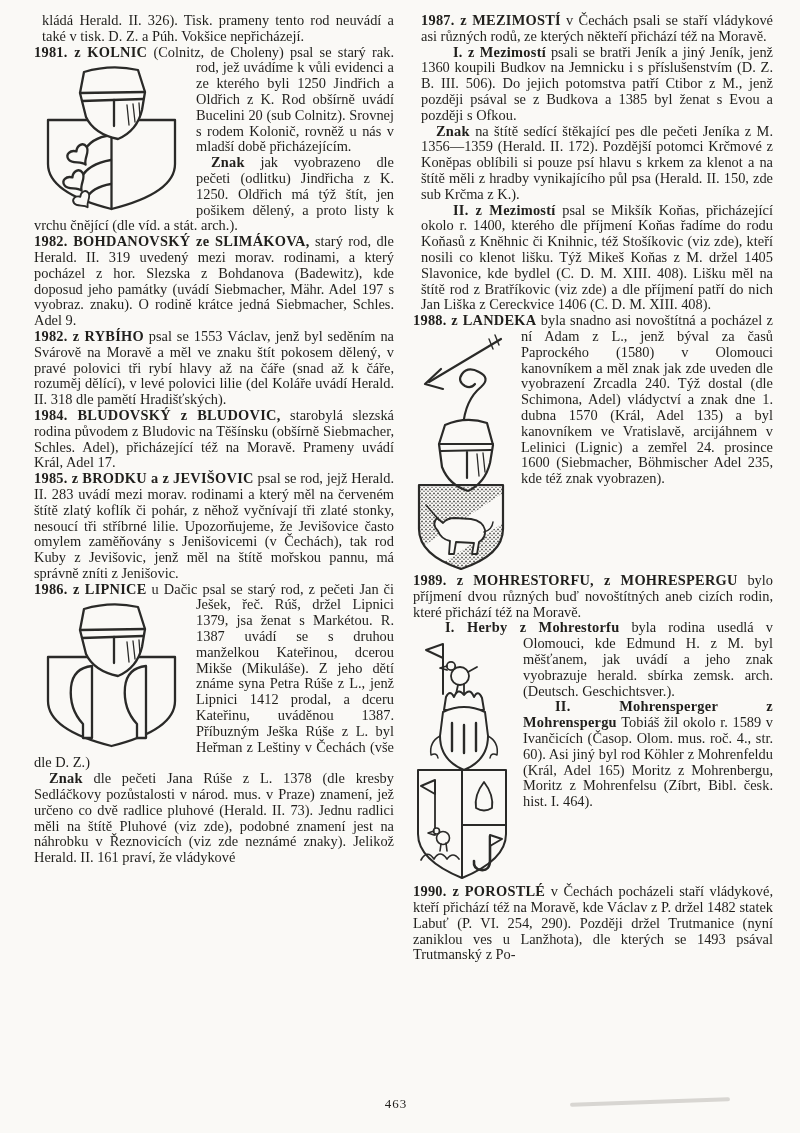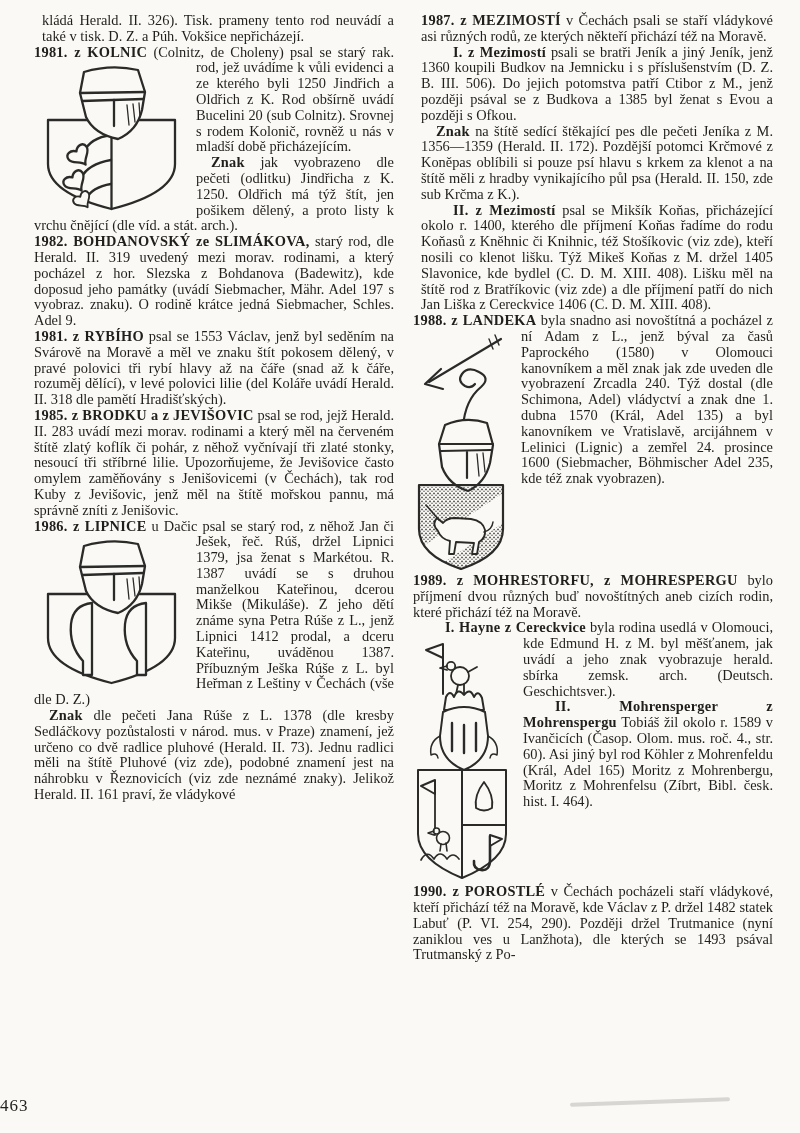--- a/index.html
+++ b/index.html
@@ -8,22 +8,22 @@
   .cols{display:flex;padding:13px 26px 0 34px;gap:19px;}
   .col{width:360px;font-size:14.4px;line-height:15.8px;text-align:justify;}
   .entry{clear:left;margin-top:0;}
   .entry:first-child{margin-top:0;margin-left:8px;}
   p.para{margin:0;padding:0;}
   .ind1{text-indent:15px;}
   .ind2{text-indent:32px;}
   b{letter-spacing:.25px;}
   .fig{float:left;margin:3px 12px 3px 0;}
   .fig svg{display:block;}
-  .footer{position:absolute;left:0;top:1096px;width:792px;
-          font-size:17px;letter-spacing:1px;}
+  .footer{position:absolute;left:0;top:1096px;width:792px;text-align:center;
+          font-size:13px;letter-spacing:1px;}
   .smudge{position:absolute;left:570px;top:1100px;width:160px;height:4px;
           background:#d8d6d2;border-radius:2px;transform:rotate(-2deg);}
 </style>
 </head>
 <body>
 
 <div class="page">
   <div class="cols">
     <div class="col">
         <div class="entry">
@@ -57,29 +57,30 @@
       </g>
     </g>
   </svg>
 </span><span>starý rak. rod, jež uvádíme k vůli evidenci a ze kterého byli 1250 Jindřich a Oldřich z K. Rod obšírně uvádí Bucelini 20 (sub Colnitz). Srovnej s rodem Kolonič, rovněž u nás v mladší době přicházejícím.</span></p>
           <p class="para ind1"><b>Znak</b><span> jak vyobrazeno dle pečeti (odlitku) Jindřicha z K. 1250. Oldřich má týž štít, jen pošikem dělený, a proto listy k vrchu čnějící (dle víd. a stát. arch.).</span></p>
         </div>
         <div class="entry">
           <p class="para"><b>1982. BOHDANOVSKÝ ze SLIMÁKOVA,</b><span> starý rod, dle Herald. II. 319 uvedený mezi morav. rodinami, a který pocházel z hor. Slezska z Bohdanova (Badewitz), kde doposud jeho památky (uvádí Siebmacher, Mähr. Adel 197 s vyobraz. znaku). O rodině krátce jedná Siebmacher, Schles. Adel 9.</span></p>
         </div>
         <div class="entry">
-          <p class="para"><b>1981. z RYBÍHO</b><span> psal se 1553 Václav, jenž byl seděním na Svárově na Moravě a měl ve znaku štít pokosem dělený, v pravé polovici tři rybí hlavy až na čáře (snad až k čáře, rozuměj dělící), v levé polovici lilie (del Koláře uvádí Herald. II. 318 dle pamětí Hradišťských).</span></p>
+          <p class="para"><b>1982. z RYBÍHO</b><span> psal se 1553 Václav, jenž byl seděním na Svárově na Moravě a měl ve znaku štít pokosem dělený, v pravé polovici tři rybí hlavy až na čáře (snad až k čáře, rozuměj dělící), v levé polovici lilie (del Koláře uvádí Herald. II. 318 dle pamětí Hradišťských).</span></p>
         </div>
         <div class="entry">
+          <p class="para"><b>1984. BLUDOVSKÝ z BLUDOVIC,</b><span> starobylá slezská rodina původem z Bludovic na Těšínsku (obšírně Siebmacher, Schles. Adel), přicházející též na Moravě. Prameny uvádí Král, Adel 17.</span></p>
         </div>
         <div class="entry">
           <p class="para"><b>1985. z BRODKU a z JEVIŠOVIC</b><span> psal se rod, jejž Herald. II. 283 uvádí mezi morav. rodinami a který měl na červeném štítě zlatý koflík či pohár, z něhož vyčnívají tři zlaté stonky, nesoucí tři stříbrné lilie. Upozorňujeme, že Jevišovice často omylem zaměňovány s Jenišovicemi (v Čechách), tak rod Kuby z Jevišovic, jenž měl na štítě mořskou pannu, má správně zníti z Jenišovic.</span></p>
         </div>
         <div class="entry">
-          <p class="para"><b>1986. z LIPNICE</b><span> u Dačic psal se starý rod, z něhož </span><span class="fig">
+          <p class="para"><b>1986. z LIPNICE</b><span> u Dačic psal se starý rod, z pečeti </span><span class="fig">
   <svg width="150" height="148" viewBox="0 0 150 148">
     <g fill="none" stroke="#2a2a28" stroke-width="2.3" stroke-linejoin="round" stroke-linecap="round">
       <path d="M14 57 H141 V101 Q141 130 77.5 146 Q14 130 14 101 Z" fill="#faf9f6"></path>
       <g fill="#faf9f6">
         <path transform="translate(48,66)" d="M10 0 L10 72 L1 72 L1 58 Q-13 43 -11 21 Q-9 2 10 0 Z"></path>
         <path transform="translate(102,66)" d="M10 0 L10 72 L1 72 L1 58 Q-13 43 -11 21 Q-9 2 10 0 Z"></path>
       </g>
       <g>
         <path d="M50 9 Q77 1 104 7 L111 29 L108 47 Q103 68 84 76 Q60 71 52 54 L46 30 Z" fill="#faf9f6"></path>
         <path d="M46 30 L111 29"></path>
@@ -135,21 +136,21 @@
         <path d="M26 188 L13 173" stroke-width="1.6"></path>
         <path d="M71 200 Q79 198 80 190" stroke-width="1.5" fill="none"></path>
       </g>
       <path d="M6 153 H90 V197 Q90 223 48 237 Q6 223 6 197 Z"></path>
     </g>
   </svg>
 </span><span>pocházel z ní Adam z L., jenž býval za časů Paprockého (1580) v Olomouci kanovníkem a měl znak jak zde uveden dle vyobrazení Zrcadla 240. Týž dostal (dle Schimona, Adel) vládyctví a znak dne 1. dubna 1570 (Král, Adel 135) a byl kanovníkem ve Vratislavě, arcijáhnem v Lelinici (Lignic) a zemřel 24. prosince 1600 (Siebmacher, Böhmischer Adel 235, kde též znak vyobrazen).</span></p>
         </div>
         <div class="entry">
           <p class="para"><b>1989. z MOHRESTORFU, z MOHRESPERGU</b><span> bylo příjmení dvou různých buď novoštítných aneb cizích rodin, které přichází též na Moravě.</span></p>
-          <p class="para ind2"><b>I. Hayne z Cereckvice</b><span> byla rodina usedlá </span><span class="fig">
+          <p class="para ind2"><b>I. Herby z Mohrestorfu</b><span> byla rodina usedlá </span><span class="fig">
   <svg width="98" height="242" viewBox="0 0 98 242">
     <g fill="none" stroke="#2a2a28" stroke-width="2" stroke-linejoin="round" stroke-linecap="round">
       <g>
         <path d="M30 16 V55"></path>
         <polygon points="30,5 13,11 30,19" fill="#faf9f6"></polygon>
         <g stroke-width="1.8">
           <circle cx="47" cy="37" r="9" fill="#faf9f6"></circle>
           <circle cx="38" cy="27" r="4.2" fill="#faf9f6"></circle>
           <path d="M34 27 L27 29 L34 31"></path>
           <path d="M45 46 L43 55 M51 45 L51 55"></path>

